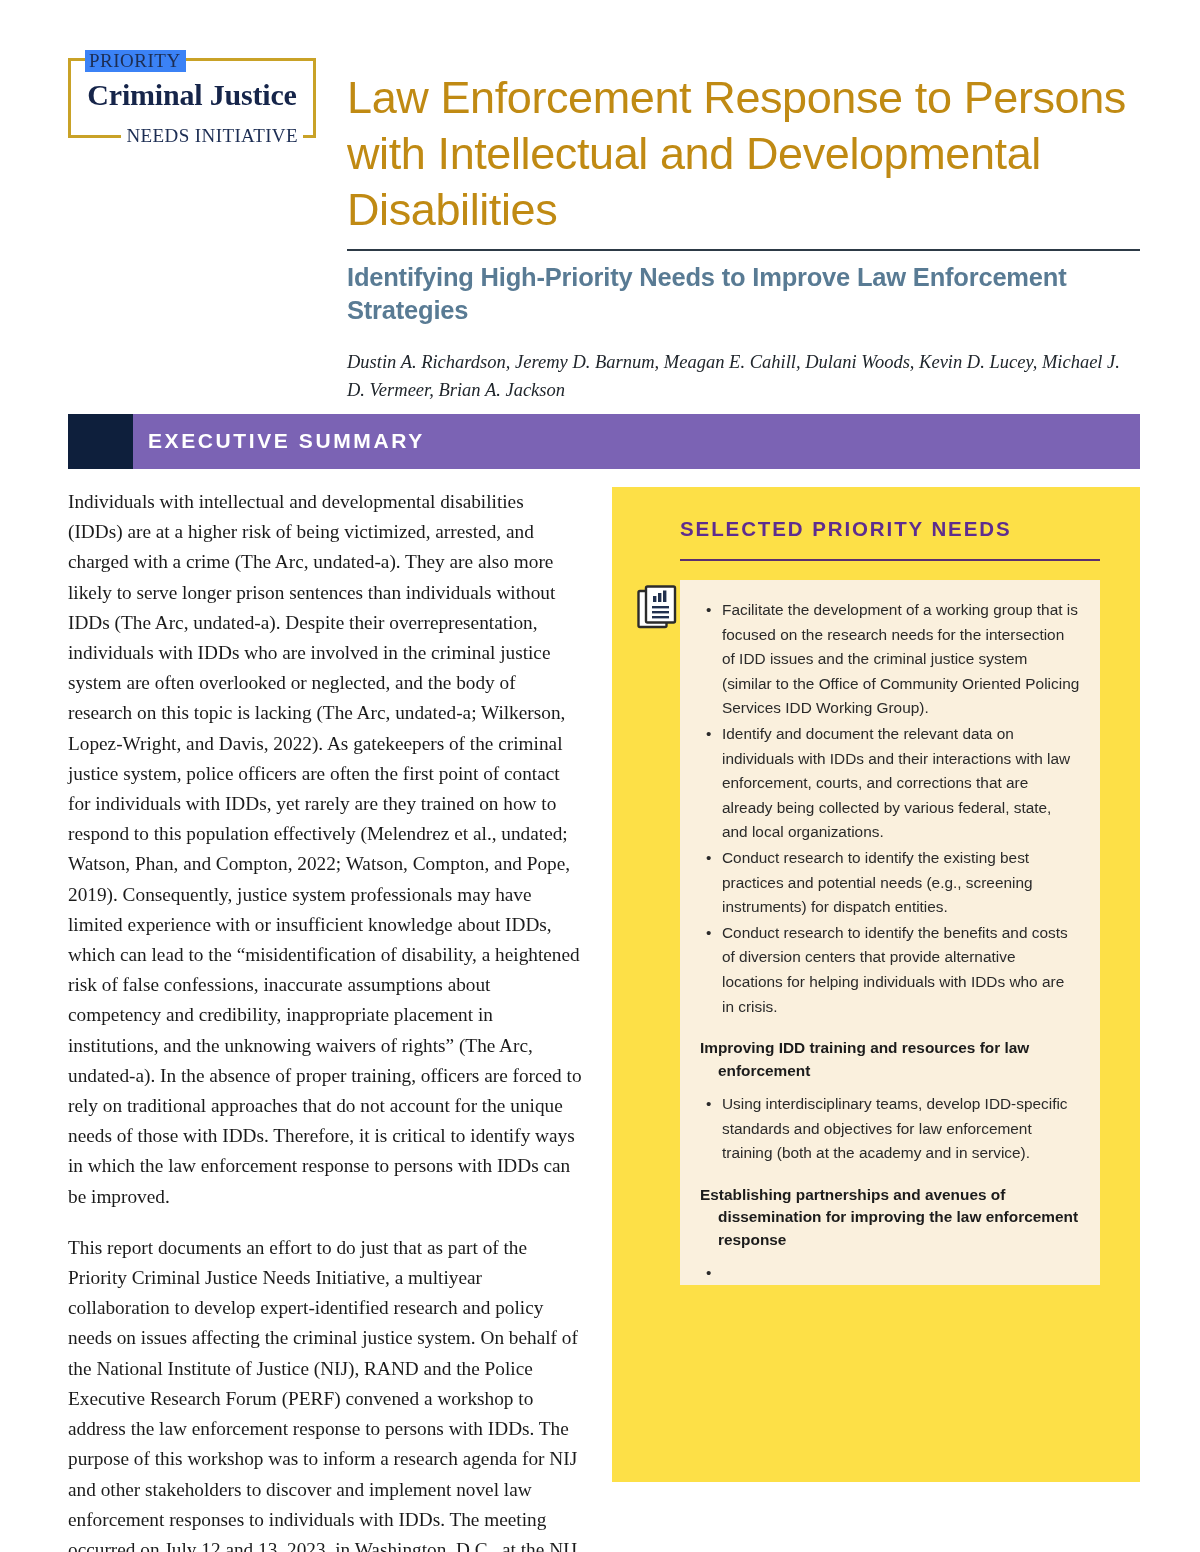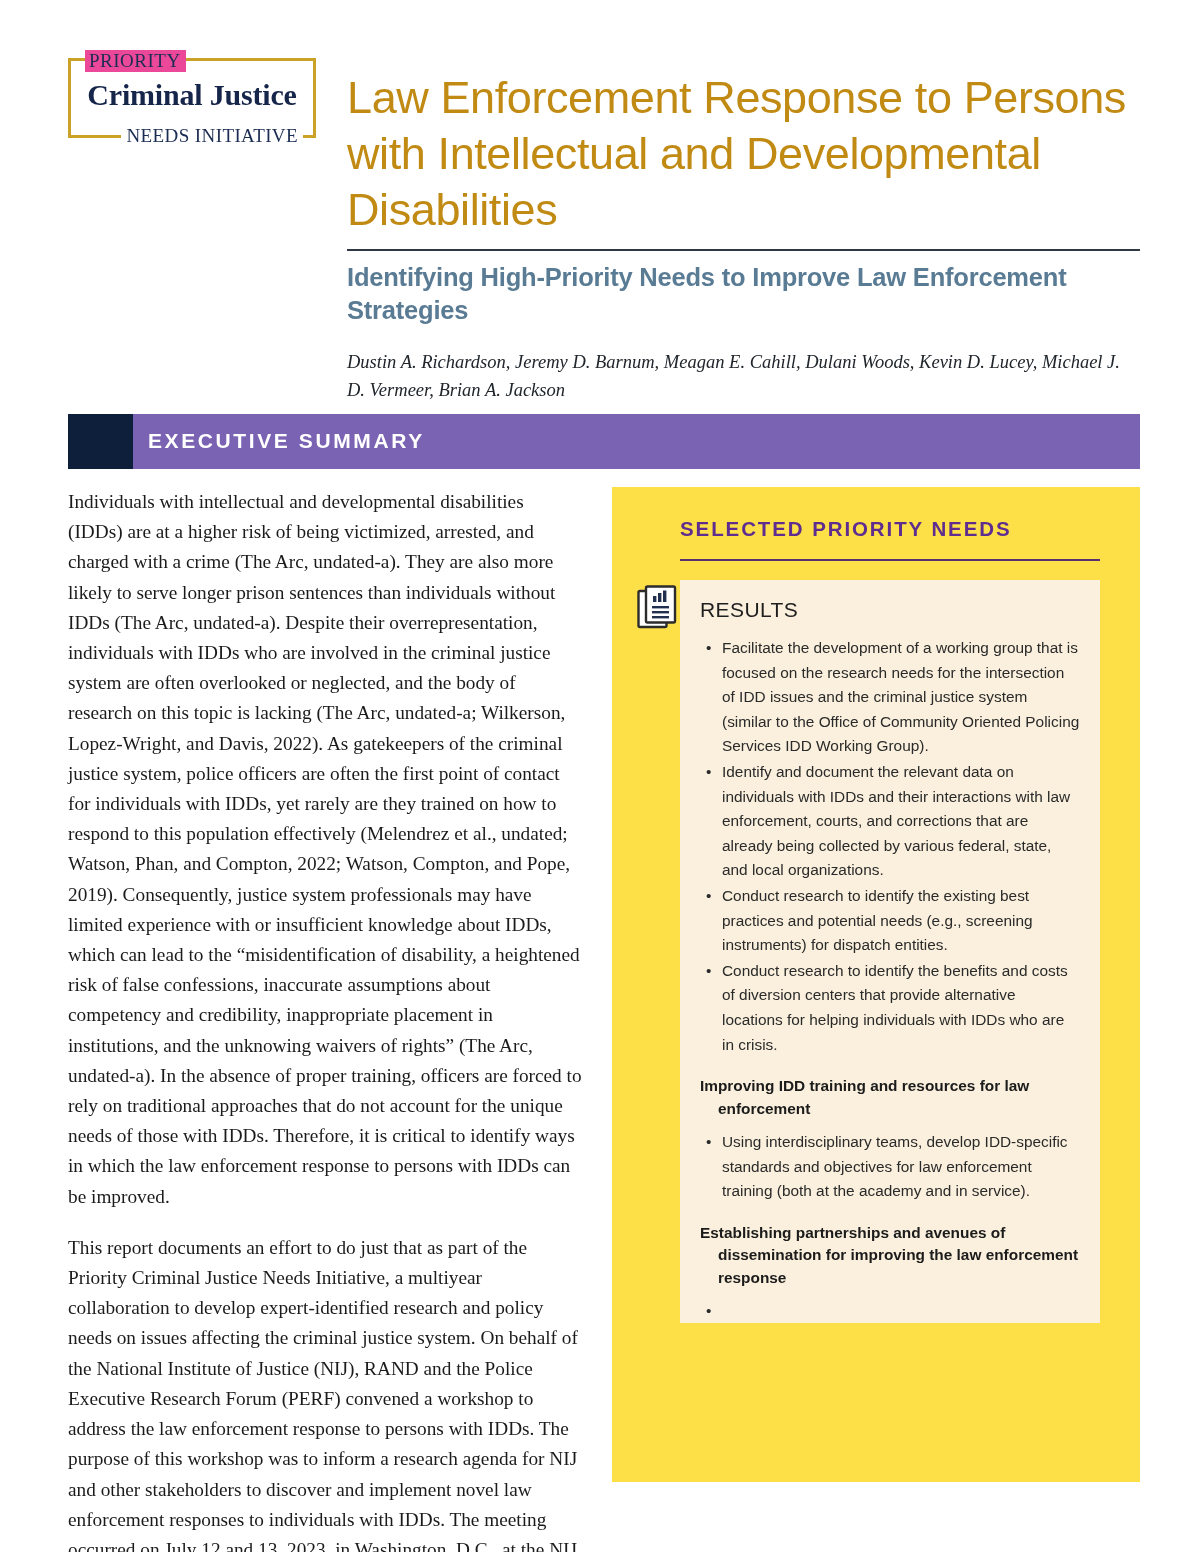--- a/index.html
+++ b/index.html
@@ -33,21 +33,21 @@
   .logo-frame {
     position: relative;
     border: 3px solid #c9a227;
     height: 80px;
     box-sizing: border-box;
   }
   .logo-priority {
     position: absolute;
     left: 14px;
     top: -11px;
-    background: #ec4899;
+    background: #3b82f6;
     padding: 0 5px 0 4px;
     font-family: "Liberation Serif", serif;
     font-size: 19px;
     letter-spacing: 0.5px;
     color: #1c2d53;
     font-weight: 400;
     white-space: nowrap;
   }
   .logo-main {
     position: absolute;
@@ -301,21 +301,20 @@
       <rect x="16" y="11" width="3.4" height="6" fill="#21304e"></rect>
       <rect x="21" y="8" width="3.4" height="9" fill="#21304e"></rect>
       <rect x="26" y="5.5" width="3.4" height="11.5" fill="#21304e"></rect>
       <rect x="15" y="21" width="17" height="2.4" fill="#21304e"></rect>
       <rect x="15" y="26" width="17" height="2.4" fill="#21304e"></rect>
       <rect x="15" y="31" width="17" height="2.4" fill="#21304e"></rect>
     </svg>
   </div>
 
   <div class="card">
-    <div class="card-title">RESULTS</div>
 
     <ul class="needs-list">
       <li><span class="bullet">•</span><span>Facilitate the development of a working group that is focused on the research needs for the intersection of IDD issues and the criminal justice system (similar to the Office of Community Oriented Policing Services IDD Working Group).</span></li>
       <li><span class="bullet">•</span><span>Identify and document the relevant data on individuals with IDDs and their interactions with law enforcement, courts, and corrections that are already being collected by various federal, state, and local organizations.</span></li>
       <li><span class="bullet">•</span><span>Conduct research to identify the existing best practices and potential needs (e.g., screening instruments) for dispatch entities.</span></li>
       <li><span class="bullet">•</span><span>Conduct research to identify the benefits and costs of diversion centers that provide alternative locations for helping individuals with IDDs who are in crisis.</span></li>
     </ul>
 
     <div class="needs-head spaced">Improving IDD training and resources for law enforcement</div>
     <ul class="needs-list">

